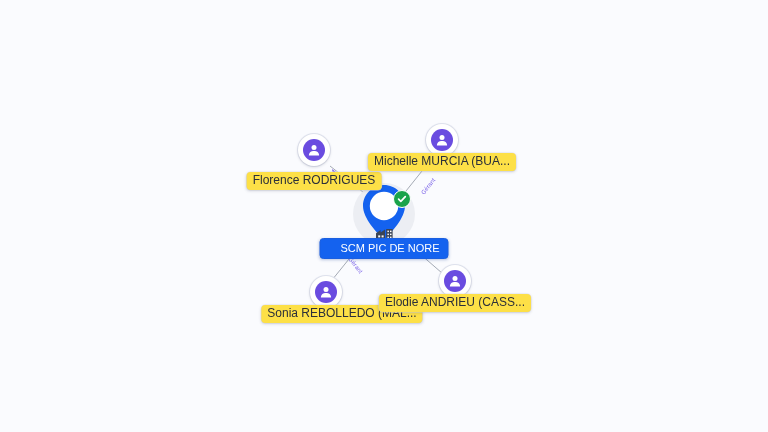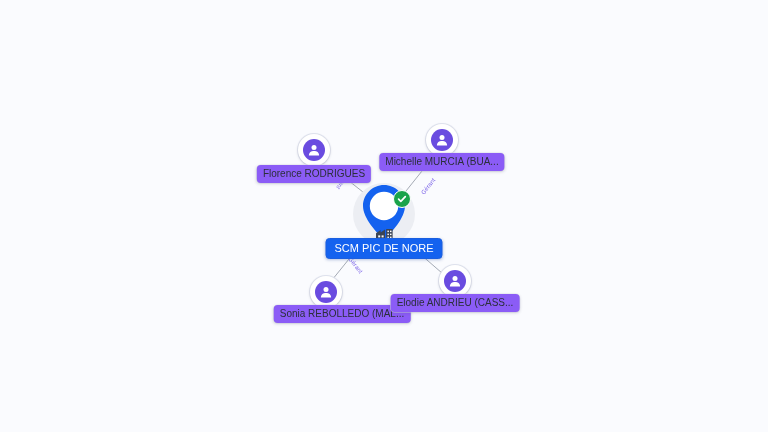--- a/index.html
+++ b/index.html
@@ -52,24 +52,24 @@
     background: #6a4ce0;
     display: flex;
     align-items: center;
     justify-content: center;
   }
   .avatar-inner svg { display: block; }
 
   .name-pill {
     position: absolute;
     transform: translateX(-50%);
-    background: #8b5cf6;
+    background: #fde047;
     border-radius: 4px;
     padding: 3px 6px 4px 6px;
-    font-size: 10px;
+    font-size: 12px;
     line-height: 11px;
     color: #2b2f3a;
     white-space: nowrap;
     box-shadow: 0 1px 3px rgba(60,64,90,0.22), 0 0 0 0.5px rgba(228,230,240,0.9);
   }
 
   
   .company {
     position: absolute;
     left: 384px;
@@ -111,21 +111,21 @@
 
   .company-pill {
     position: absolute;
     left: 0;
     top: 24px;
     transform: translateX(-50%);
     background: #1462ef;
     border: 1px solid #1a5fe0;
     color: #ffffff;
     border-radius: 4px;
-    padding: 3px 8px 4px 8px;
+    padding: 3px 8px 4px 20px;
     font-size: 11px;
     line-height: 12px;
     font-weight: 400;
     white-space: nowrap;
     box-shadow: 0 1px 3px rgba(20,60,150,0.3);
   }
 
   
   .edge-label {
     position: absolute;
@@ -204,21 +204,21 @@
 
   <div class="person" style="left:314px; top:150px;">
     <div class="avatar">
       <div class="avatar-inner">
         <svg width="14" height="14" viewBox="0 0 14 14">
           <circle cx="7" cy="4.6" r="2.5" fill="#ffffff"></circle>
           <path d="M1.9 12.4 C1.9 9.3 4.2 7.9 7 7.9 C9.8 7.9 12.1 9.3 12.1 12.4 Z" fill="#ffffff"></path>
         </svg>
       </div>
     </div>
-    <div class="name-pill" style="left:0px; top:15px;">Florence RODRIGUES</div>
+    <div class="name-pill" style="left:0px; top:22px;">Florence RODRIGUES</div>
   </div>
 
   <div class="person" style="left:442px; top:140px;">
     <div class="avatar">
       <div class="avatar-inner">
         <svg width="14" height="14" viewBox="0 0 14 14">
           <circle cx="7" cy="4.6" r="2.5" fill="#ffffff"></circle>
           <path d="M1.9 12.4 C1.9 9.3 4.2 7.9 7 7.9 C9.8 7.9 12.1 9.3 12.1 12.4 Z" fill="#ffffff"></path>
         </svg>
       </div>

